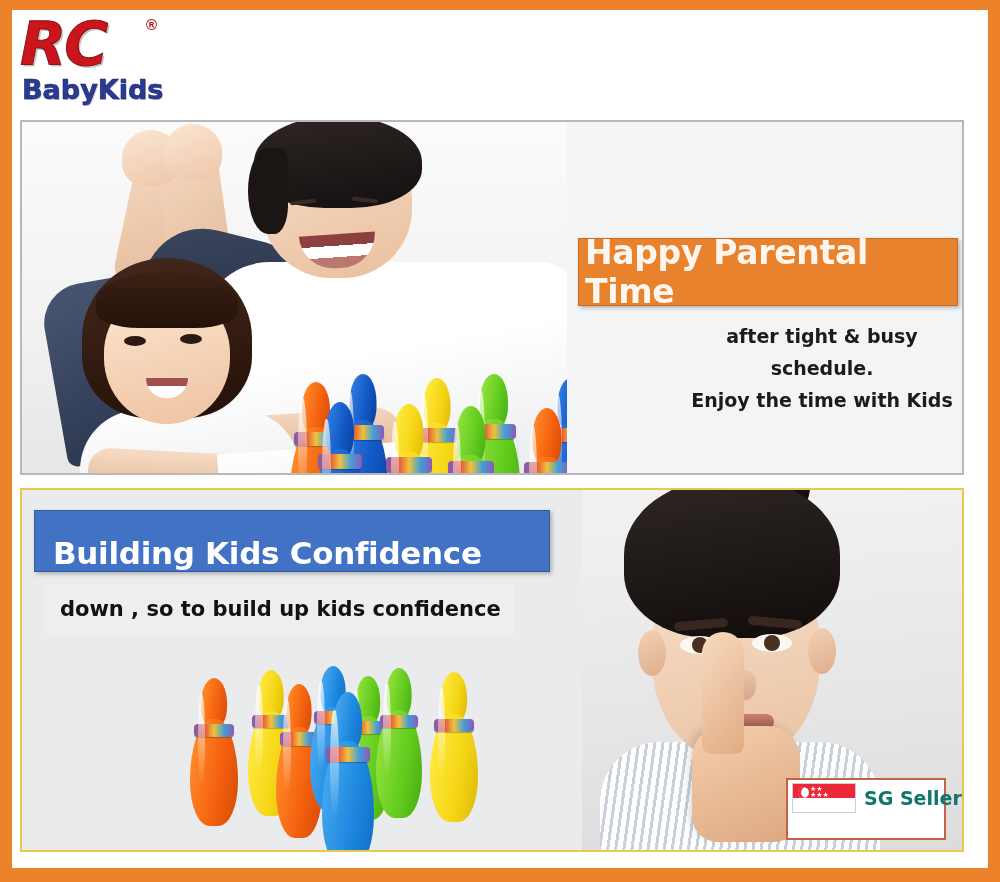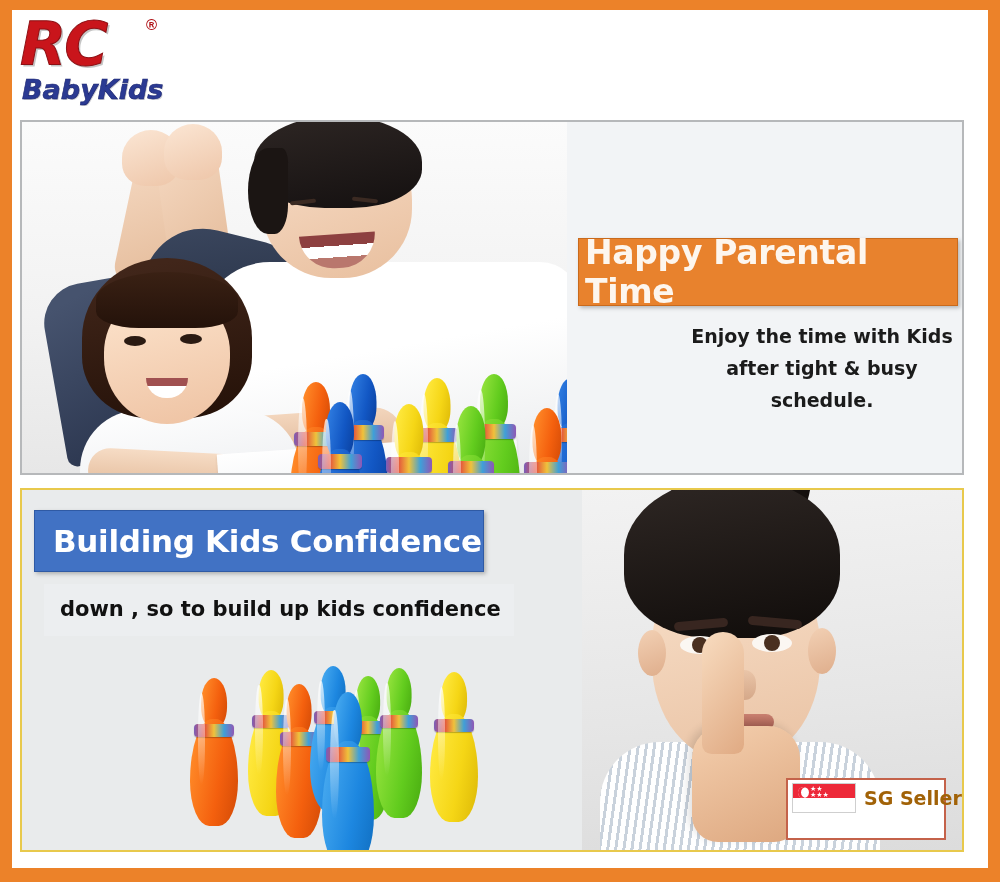--- a/index.html
+++ b/index.html
@@ -47,21 +47,21 @@
     text-shadow:2px 2px 0 rgba(150,150,150,.55);
   }
   .logo-reg{
     position:absolute;left:126px;top:2px;
     font-size:15px;font-weight:bold;color:#b01318;
   }
   .logo-sub{
     position:absolute;left:2px;top:62px;
     font-family:"DejaVu Sans", sans-serif;
     font-size:27px;line-height:27px;
-    font-weight:bold;font-style:italic;
+    font-weight:bold;
     color:#2b3a93;
     -webkit-text-stroke:.6px #1b2570;
     text-shadow:1px 1px 0 rgba(170,170,180,.6);
   }
 
   
   .panel-top{
     position:absolute;
     left:8px;top:110px;
     width:944px;height:355px;
@@ -247,26 +247,26 @@
     position:absolute;
     left:8px;top:478px;
     width:944px;height:364px;
     box-sizing:border-box;
     border:2px solid #e8c94c;
     background:#e9ebec;
     overflow:hidden;
   }
   .banner-blue{
     position:absolute;left:12px;top:20px;
-    width:450px;height:62px;
+    width:516px;height:62px;
     box-sizing:border-box;
     background:#4172c4;
     border:1px solid #2f5aa4;
     box-shadow:2px 2px 4px rgba(0,0,0,.25);
-    display:flex;align-items:center;
+    display:flex;align-items:flex-end;
   }
   .banner-blue .txt{
     color:#ffffff;
     font-family:"DejaVu Sans", sans-serif;
     font-size:31px;font-weight:bold;
     padding-left:18px;
     letter-spacing:-0.3px;
   }
   .sub-bottom{
     position:absolute;left:22px;top:94px;
@@ -371,21 +371,21 @@
     border-radius:50%;
     background:#ffffff;
     box-shadow:3px 0 0 0 #ed2939 inset;
   }
   .sg-stars{
     position:absolute;left:17px;top:2px;
     color:#ffffff;font-size:7px;line-height:6px;letter-spacing:0;
   }
   .sg-seller{
     font-family:"DejaVu Sans", sans-serif;
-    font-size:19px;font-weight:bold;color:#a16207;
+    font-size:19px;font-weight:bold;color:#0f766e;
     padding-left:8px;white-space:nowrap;text-align:right;
   }
   .sg-delivery{
     font-family:"DejaVu Sans", sans-serif;
     font-size:18px;font-weight:bold;color:#1a1a1a;
     text-align:center;line-height:26px;
   }
 </style>
 </head>
 <body>
@@ -487,22 +487,22 @@
               <div class="gloss"></div>
         </div>
       </div>
     </div>
 
     <div class="banner-orange">
       <span class="txt">Happy Parental Time</span>
     </div>
 
     <div class="sub-top">
+      <div>after tight &amp; busy schedule.</div>
       <div>Enjoy the time with Kids</div>
-      <div>after tight &amp; busy schedule.</div>
     </div>
   </div>
 
   <div class="panel-bottom">
 
     <div class="banner-blue">
       <span class="txt">Building Kids Confidence</span>
     </div>
 
     <div class="sub-bottom">

